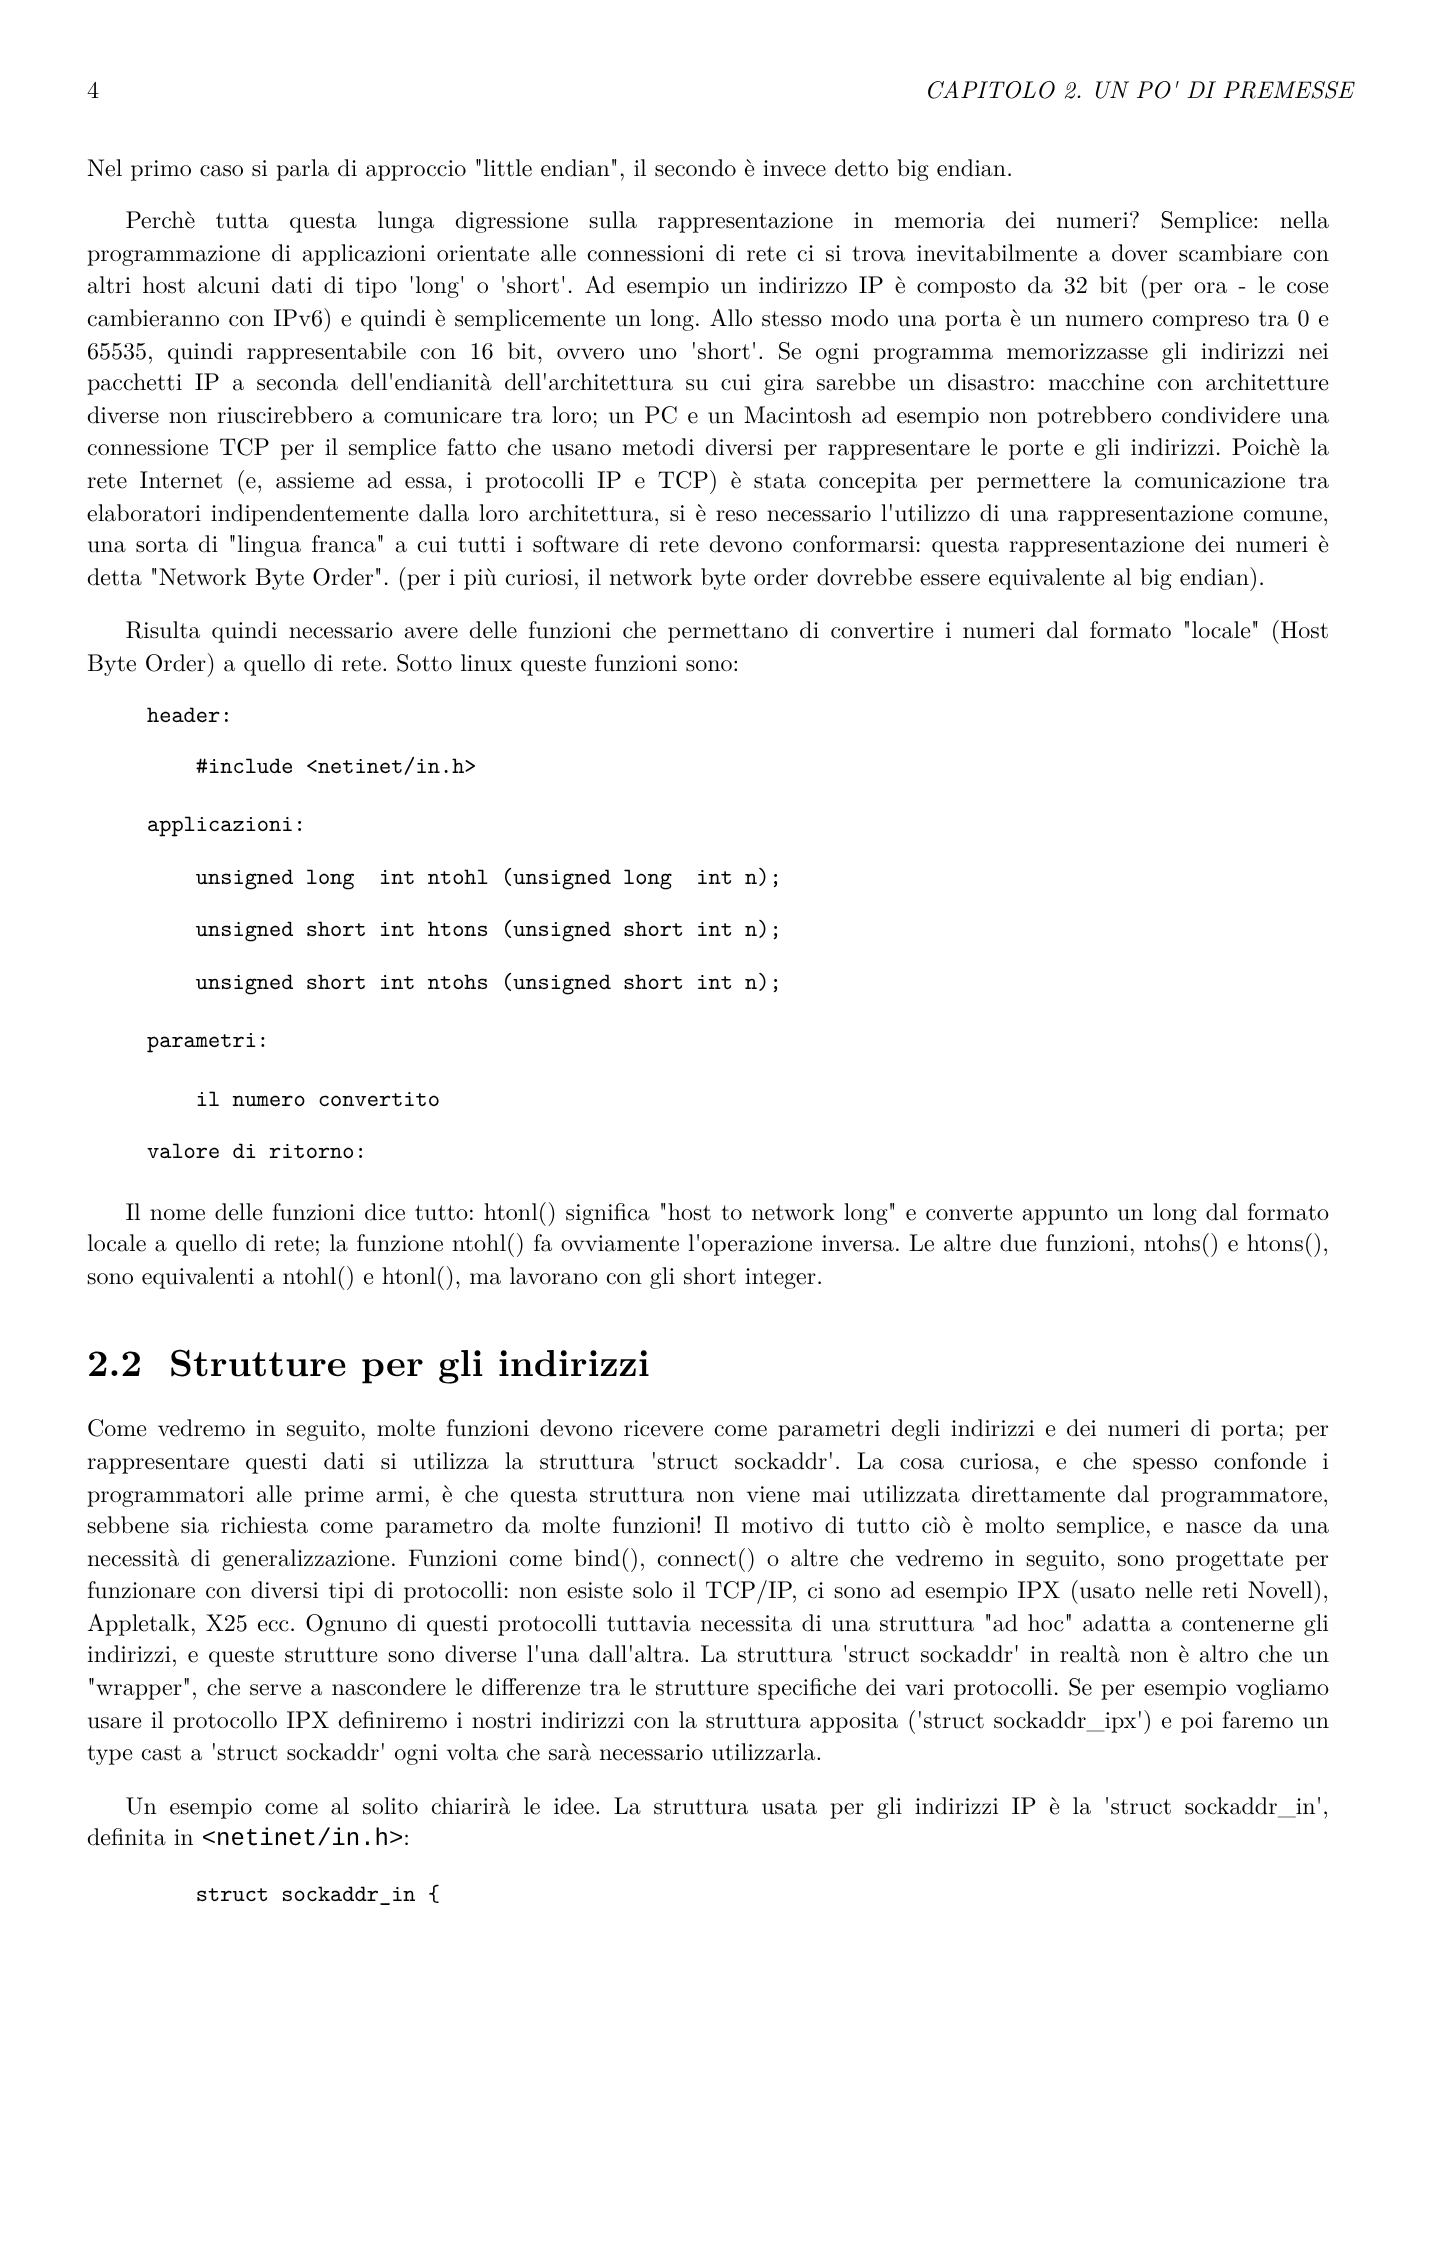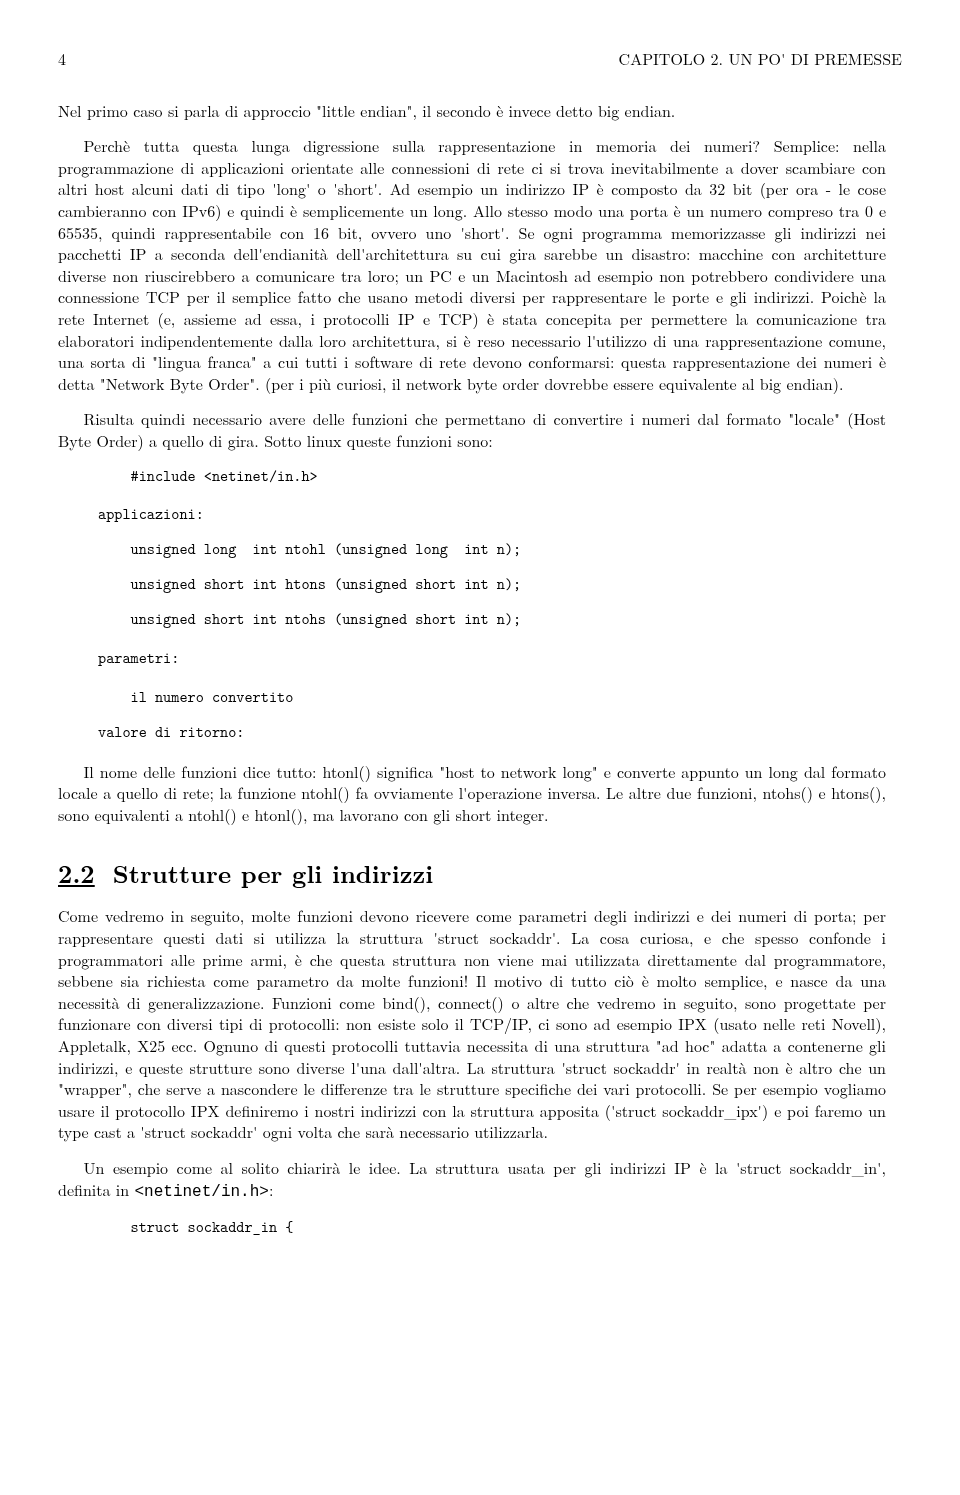--- a/index.html
+++ b/index.html
@@ -12,20 +12,21 @@
       padding: 48px 58px 60px 58px;
       width: 844px;
     }
     .header {
       display: flex;
       justify-content: space-between;
       font-size: 16px;
       margin-bottom: 30px;
     }
     .header .right {
+      font-style: italic;
     }
     p {
       margin: 0 16px 14px 0;
       text-align: justify;
     }
     p.indent {
       text-indent: 1.6em;
     }
     .tt {
       font-family: "Latin Modern Mono", "CMU Typewriter Text", "Courier New", monospace;
@@ -38,41 +39,41 @@
       margin-left: 2.5em;
       margin-bottom: 18px;
     }
     h2.section {
       font-size: 25px;
       font-weight: bold;
       margin: 30px 0 16px 0;
     }
     h2.section .secnum {
       margin-right: 18px;
-      text-decoration: underline;
     }
     .mono-inline {
       font-family: Liberation Mono, monospace;
     }
   </style>
 </head>
 <body>
 
 <div class="header">
   <span>4</span>
   <span class="right">CAPITOLO 2. UN PO' DI PREMESSE</span>
 </div>
 
 <p>Nel primo caso si parla di approccio "little endian", il secondo è invece detto big endian.</p>
 
 <p class="indent">Perchè tutta questa lunga digressione sulla rappresentazione in memoria dei numeri? Semplice: nella programmazione di applicazioni orientate alle connessioni di rete ci si trova inevitabilmente a dover scambiare con altri host alcuni dati di tipo 'long' o 'short'. Ad esempio un indirizzo IP è composto da 32 bit (per ora - le cose cambieranno con IPv6) e quindi è semplicemente un long. Allo stesso modo una porta è un numero compreso tra 0 e 65535, quindi rappresentabile con 16 bit, ovvero uno 'short'. Se ogni programma memorizzasse gli indirizzi nei pacchetti IP a seconda dell'endianità dell'architettura su cui gira sarebbe un disastro: macchine con architetture diverse non riuscirebbero a comunicare tra loro; un PC e un Macintosh ad esempio non potrebbero condividere una connessione TCP per il semplice fatto che usano metodi diversi per rappresentare le porte e gli indirizzi. Poichè la rete Internet (e, assieme ad essa, i protocolli IP e TCP) è stata concepita per permettere la comunicazione tra elaboratori indipendentemente dalla loro architettura, si è reso necessario l'utilizzo di una rappresentazione comune, una sorta di "lingua franca" a cui tutti i software di rete devono conformarsi: questa rappresentazione dei numeri è detta "Network Byte Order". (per i più curiosi, il network byte order dovrebbe essere equivalente al big endian).</p>
 
-<p class="indent">Risulta quindi necessario avere delle funzioni che permettano di convertire i numeri dal formato "locale" (Host Byte Order) a quello di gira. Sotto linux queste funzioni sono:</p>
+<p class="indent">Risulta quindi necessario avere delle funzioni che permettano di convertire i numeri dal formato "locale" (Host Byte Order) a quello di rete. Sotto linux queste funzioni sono:</p>
 
 <div class="block">
+<div class="tt">header:</div>
 <div class="tt">    #include &lt;netinet/in.h&gt;</div>
 </div>
 
 <div class="block">
 <div class="tt">applicazioni:</div>
 <div class="tt">    unsigned long  int ntohl (unsigned long  int n);</div>
 <div class="tt">    unsigned short int htons (unsigned short int n);</div>
 <div class="tt">    unsigned short int ntohs (unsigned short int n);</div>
 </div>
 

